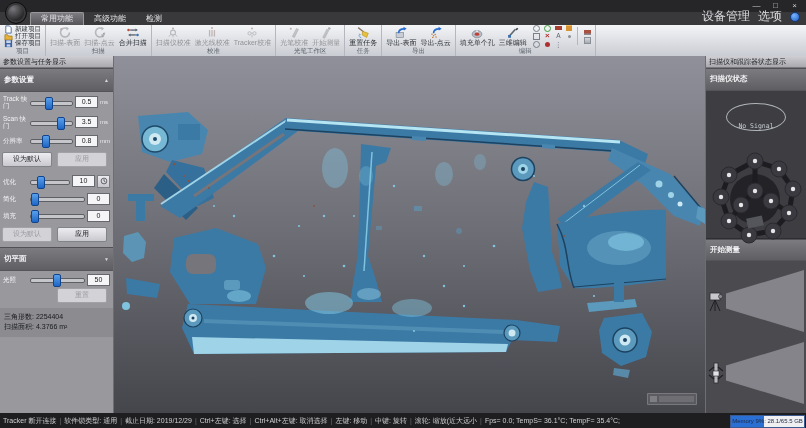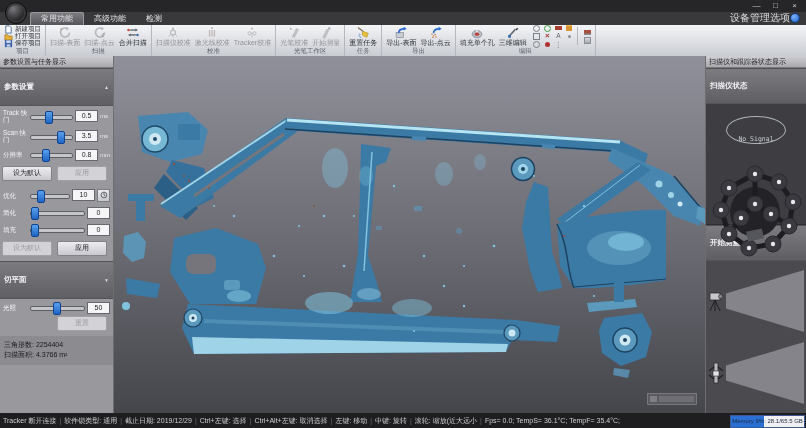--- a/index.html
+++ b/index.html
@@ -11,21 +11,21 @@
   .wctrl{position:absolute;right:2px;top:0;display:flex;}
   .wctrl span{width:19px;height:12px;line-height:11px;text-align:center;font-size:8px;color:#cfcfd2;cursor:pointer;}
   .orb{position:absolute;left:5px;top:2px;width:20px;height:20px;border-radius:50%;z-index:30;
        background:radial-gradient(circle at 35% 30%,#77777c,#2a2a2c 60%,#151517);
        border:1px solid #0d0d0e;box-shadow:inset 0 0 0 2px #3a3a3e;}
   
   .tabrow{position:absolute;left:0;top:12px;width:806px;height:13px;background:#39393c;display:flex;justify-content:space-between;align-items:flex-end;}
   .tabs{display:flex;margin-left:30px;height:13px;}
   .tab{padding:0 10px;font-size:8px;line-height:13px;color:#e4e4e8;cursor:pointer;}
   .tab.active{background:linear-gradient(#7c7c80,#56565a);border:1px solid #98989c;border-bottom:none;border-radius:2px 2px 0 0;line-height:11px;}
-  .rmenu{display:flex;align-items:center;margin-right:6px;font-size:10px;color:#dcdce0;}
+  .rmenu{display:flex;align-items:center;gap:8px;margin-right:6px;font-size:12px;color:#dcdce0;}
   .rmenu span{cursor:pointer;}
   .helpdot{width:8px;height:8px;border-radius:50%;background:radial-gradient(circle at 35% 30%,#7ab4ff,#1d5cc0);border:1px solid #123b80;}
   
   .ribbon{position:absolute;left:0;top:25px;width:806px;height:31px;
           background:linear-gradient(#f4f5f7,#dcdee3 55%,#c9ccd2);border-bottom:1px solid #8e9298;display:flex;}
   .rgroup{display:flex;flex-direction:column;border-right:1px solid #b4b8be;}
   .rbtns{display:flex;align-items:center;height:22px;padding:0 2px;}
   .glabel{height:8px;font-size:6.5px;line-height:8px;text-align:center;color:#5e646c;}
   .bbtn{display:flex;flex-direction:column;align-items:center;justify-content:center;height:22px;padding:0 2px;cursor:pointer;border-radius:2px;}
   .bbtn .lb{font-size:7px;color:#2c3036;white-space:nowrap;line-height:8px;}
@@ -49,21 +49,21 @@
   .blk2{width:7px;height:5px;background:#a85040;box-shadow:inset 0 -1.5px 0 #88888e;}
   .sq2{width:5px;height:5px;border:1px solid #8a9098;background:linear-gradient(#d8d8dc,#a8a8ae);}
   .esep{width:1px;height:18px;background:#b4b8be;margin:0 2px;align-self:center;}
   
   .main{position:absolute;left:0;top:56px;width:806px;height:357px;display:flex;}
   
   .lpanel{width:113px;height:100%;background:#98989d;border-right:1px solid #6e6e72;display:flex;flex-direction:column;overflow:hidden;}
   .ptitle{height:11px;background:linear-gradient(#cfcfd3,#a9a9ae);border-bottom:1px solid #7a7a7e;
           font-size:7px;line-height:11px;color:#222428;padding-left:3px;white-space:nowrap;}
   .shead{height:12px;background:linear-gradient(#7b7b80,#5e5e63);border-top:1px solid #505055;border-bottom:1px solid #54545a;
-         display:flex;justify-content:space-between;align-items:center;padding:12px 4px;cursor:pointer;}
+         display:flex;justify-content:space-between;align-items:center;padding:5px 4px;cursor:pointer;}
   .shead .st{font-size:7.5px;font-weight:bold;color:#f2f2f5;}
   .shead .ar{font-size:5px;color:#d8d8dc;}
   .prow{display:flex;align-items:center;gap:2px;padding:3px 3px 2px 3px;}
   .plab{width:25px;font-size:6.5px;color:#f4f4f6;line-height:1.15;}
   .strack{position:relative;flex:1;height:11px;cursor:pointer;}
   .groove{position:absolute;left:0;right:0;top:4px;height:3px;background:#c6c6ca;border:1px solid #5c5f64;border-radius:2px;}
   .thumb{position:absolute;top:0;width:6px;height:11px;background:linear-gradient(#5aa0ec,#1e66c4);border:1px solid #11448e;border-radius:2px;}
   .vbox{width:21px;height:10px;background:#f5f5f7;border:1px solid #65686d;font-size:7px;line-height:10px;text-align:center;color:#1c1d20;}
   .unit{width:10px;font-size:6px;color:#eaeaee;}
   .xbtn{width:11px;height:11px;background:linear-gradient(#ececf0,#c6c6cc);border:1px solid #7a7d82;display:flex;align-items:center;justify-content:center;cursor:pointer;}

